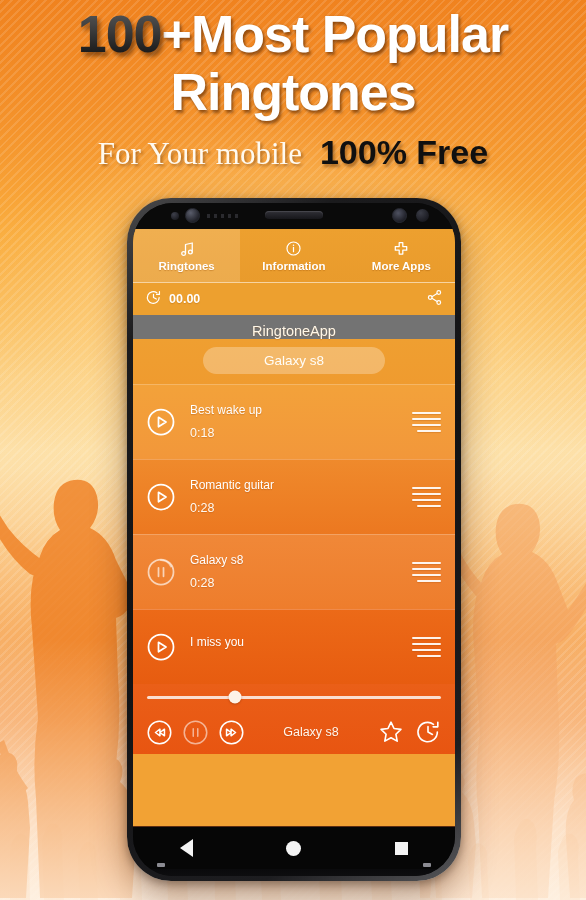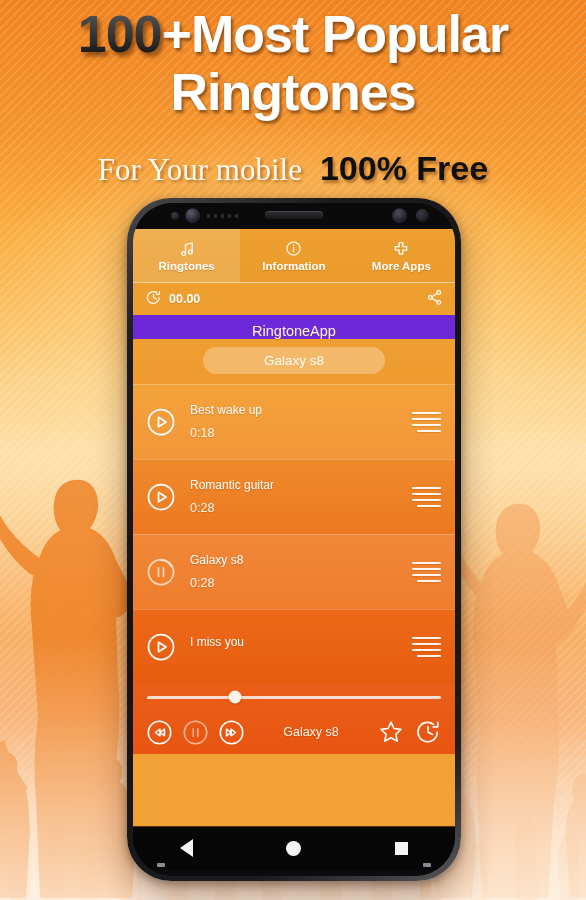--- a/index.html
+++ b/index.html
@@ -111,21 +111,21 @@
     text-shadow: none;
     filter: drop-shadow(3px 4px 2px rgba(60,25,0,0.55));
   }
   .hl-white {
     color: #ffffff;
     text-shadow:
        2px 3px 3px rgba(80,35,0,0.55),
        0 0 2px rgba(120,60,10,0.35);
   }
   .subline {
-    margin-top: 28px;
+    margin-top: 12px;
     font-size: 31px;
     line-height: 36px;
     white-space: nowrap;
   }
   .sub-serif {
     font-family: "Liberation Serif", serif;
     color: #fffaf0;
     text-shadow: 2px 2px 3px rgba(90,45,5,0.45);
   }
   .sub-bold {
@@ -224,21 +224,21 @@
     text-shadow: 0 1px 1px rgba(150,75,0,0.3);
   }
   .spacer { flex: 1; }
 
   
   .apptitle {
     text-align: center;
     color: #fff7e8;
     font-size: 14.5px;
     padding: 8px 0 0 0;
-    background: #6d28d9;
+    background: #737373;
     text-shadow: 0 1px 1px rgba(150,75,0,0.25);
   }
   .chipwrap {
     background: linear-gradient(180deg,#ef9f31,#ef9b2f);
     padding: 8px 0 10px 0;
     display:flex; justify-content:center;
   }
   .chip {
     width: 182px; height: 27px;
     border-radius: 14px;

